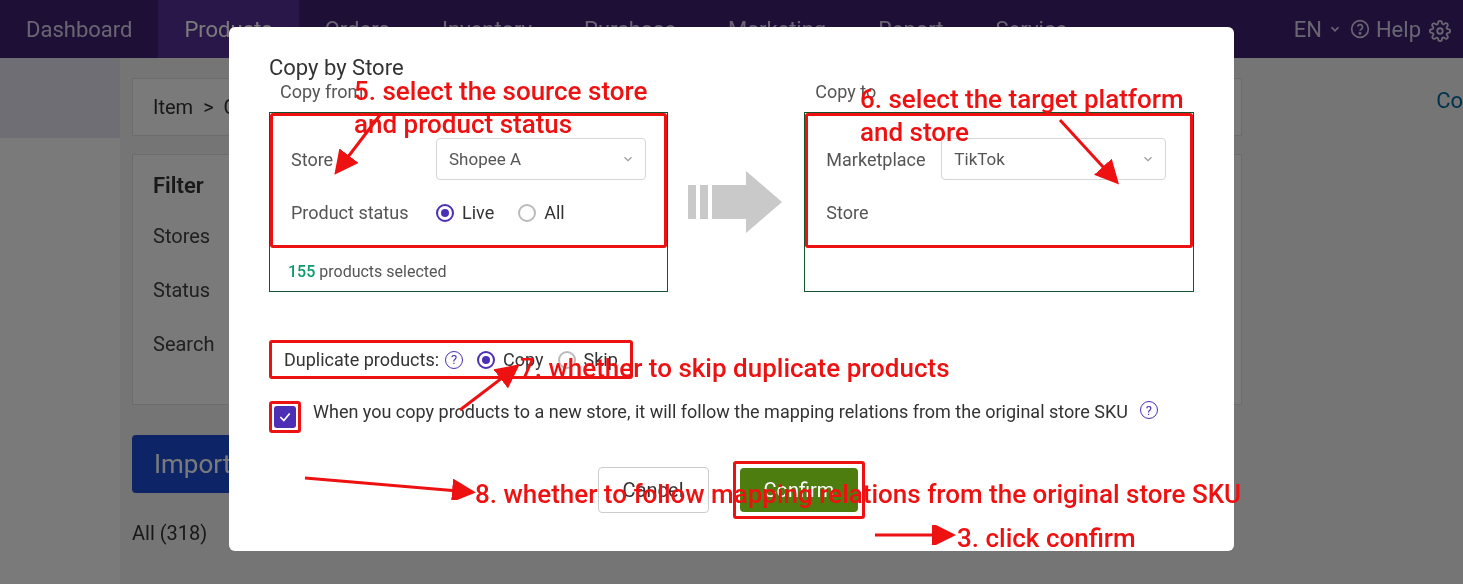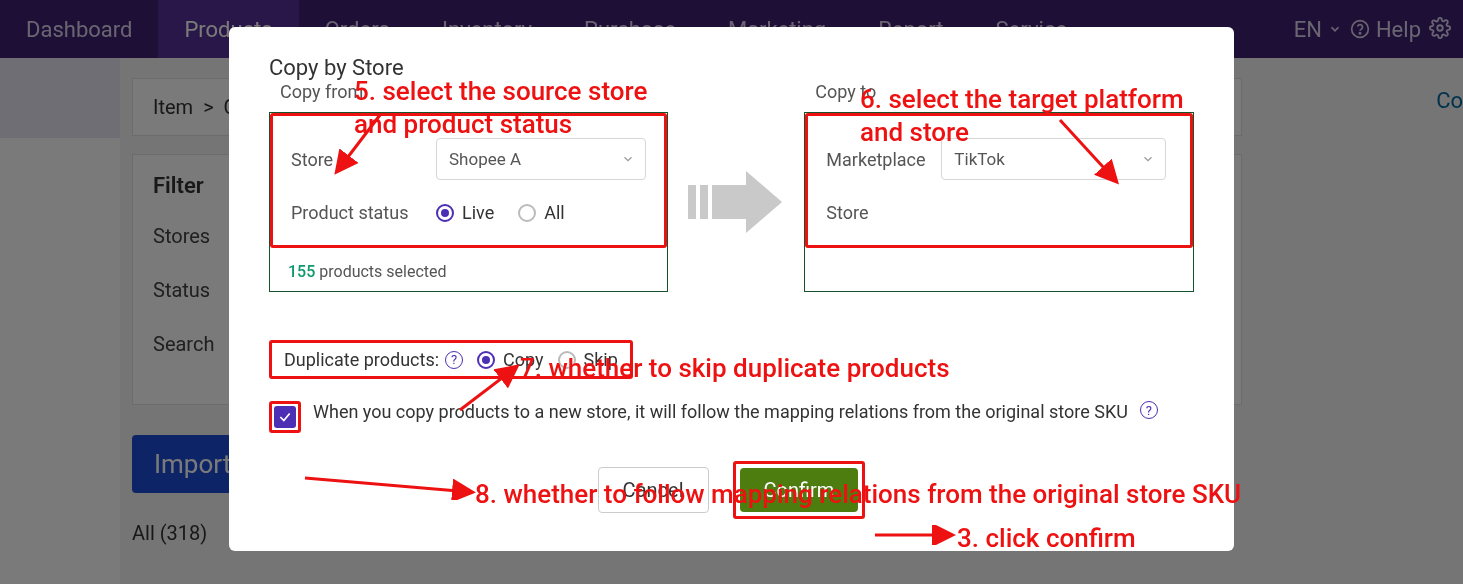--- a/index.html
+++ b/index.html
@@ -3,21 +3,21 @@
 <meta charset="utf-8">
 <style>
   * { margin:0; padding:0; box-sizing:border-box; font-family: -apple-system, BlinkMacSystemFont, "Segoe UI", Roboto, Arial, sans-serif; }
   body { background:#fff; width:1463px; height:584px; overflow:hidden; position:relative; }
 
   
   .topnav { background:#3f2174; height:58px; display:flex; align-items:center; color:#dcd3ec; font-size:22px; }
   .topnav .nav-item { padding:0 26px; height:100%; display:flex; align-items:center; cursor:pointer; }
   .topnav .nav-item.active { background:#553096; color:#fff; }
   .topnav .spacer { flex:1; }
-  .topnav .right-group { display:flex; align-items:flex-start; gap:8px; padding-right:12px; }
+  .topnav .right-group { display:flex; align-items:flex-end; gap:8px; padding-right:12px; }
   .topnav .lang { display:flex; align-items:center; gap:6px; }
   .topnav .help { display:flex; align-items:center; gap:6px; }
   .topnav svg { vertical-align:middle; }
 
   
   .leftstrip { position:absolute; left:0; top:58px; width:120px; height:80px; background:#e9e5f4; }
 
   
   .pagebg { position:absolute; top:58px; left:120px; right:0; bottom:0; background:#f5f5f5; }
   .breadcrumb { background:#fff; border:1px solid #e2e2e2; margin:20px 0 0 12px; padding:16px 20px; font-size:20px; color:#333; display:flex; gap:10px; width:1110px; }

